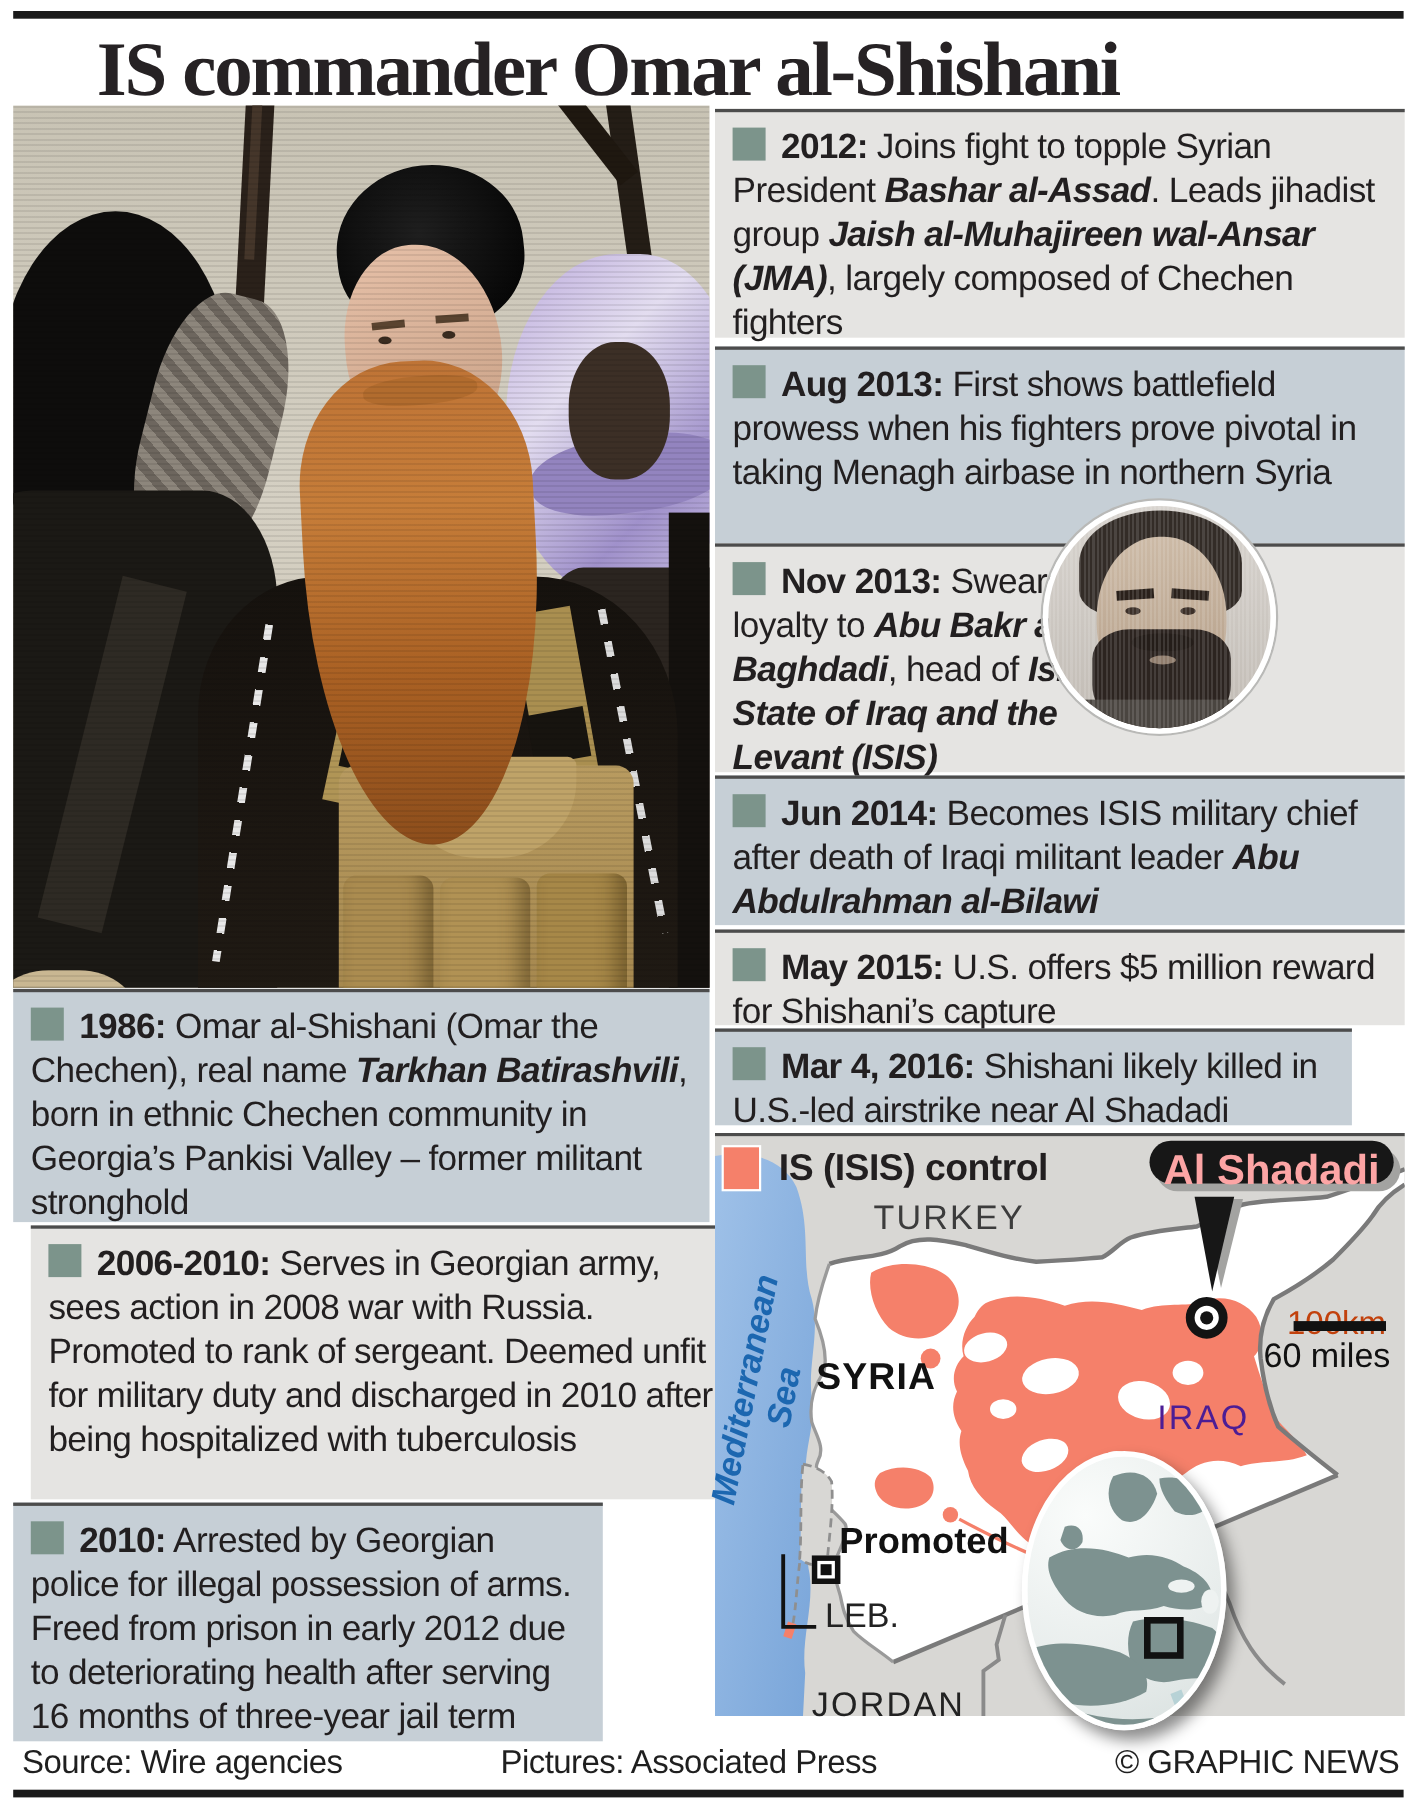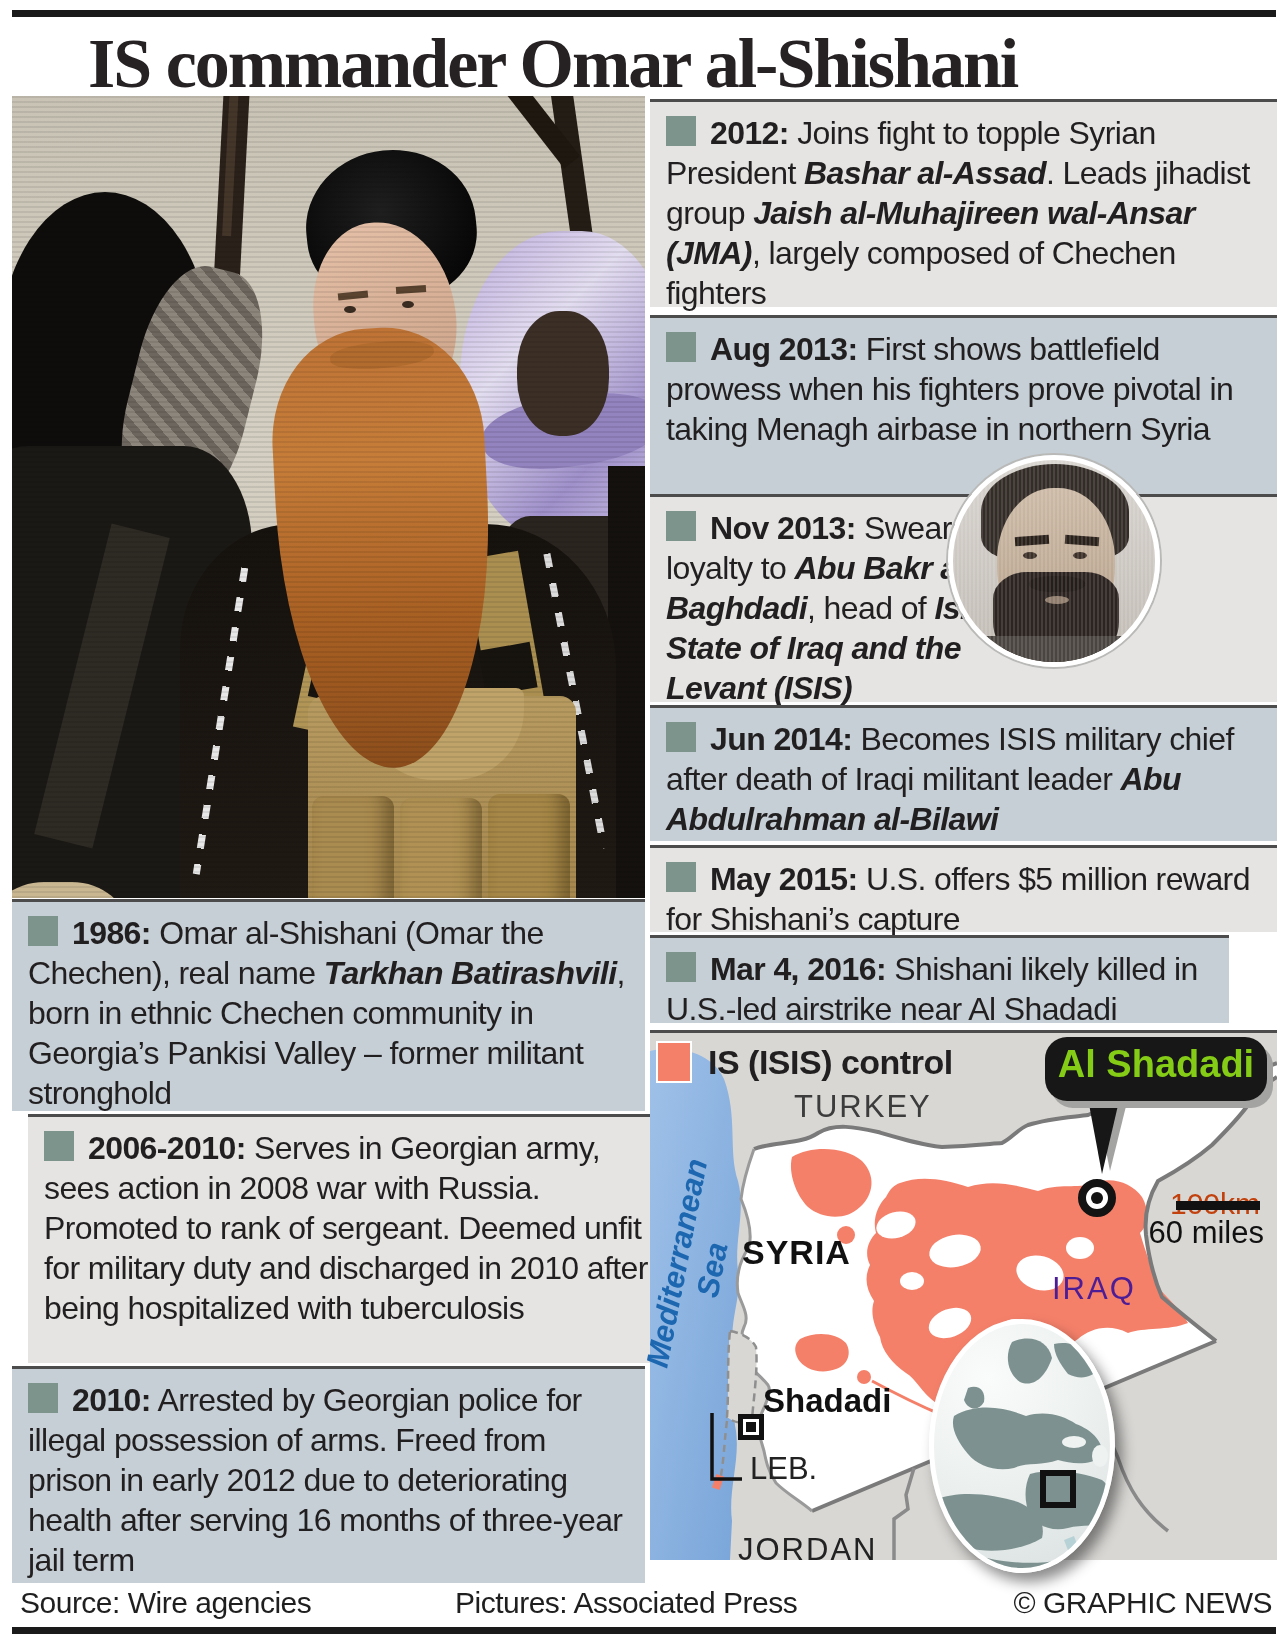--- a/index.html
+++ b/index.html
@@ -18,21 +18,21 @@
   .bullet{display:inline-block;width:30px;height:30px;background:var(--sage);margin-right:14px;transform:translateY(2px);}
   .seg{font-weight:400;} .seg-b{font-weight:700;} .seg-bi{font-weight:700;font-style:italic;}
   #rt0{left:650px;top:99px;width:627px;height:208px;}
   #rt1{left:650px;top:315px;width:627px;height:179px;}
   #rt2{left:650px;top:494px;width:627px;height:208px;padding-right:218px;}
   #rt3{left:650px;top:705px;width:627px;height:136px;}
   #rt4{left:650px;top:845px;width:627px;height:87px;}
   #rt5{left:650px;top:935px;width:579px;height:88px;}
   #lt0{left:12px;top:899px;width:633px;height:212px;}
   #lt1{left:12px;top:1114px;width:633px;height:249px;margin-left:16px;}
-  #lt2{left:12px;top:1366px;width:633px;height:217px;}
+  #lt2{left:12px;top:1366px;width:536px;height:217px;}
 
   
   .photo{position:absolute;left:12px;top:96px;width:633px;height:802px;overflow:hidden;
          background:linear-gradient(180deg,#c8c3b4 0%,#d5d0c3 45%,#cdc5b2 100%);}
   .photo div{position:absolute;}
   .p-rifle1{left:203px;top:-10px;width:26px;height:340px;background:#2a211a;transform:rotate(3deg);}
   .p-rifle1b{left:214px;top:-10px;width:9px;height:150px;background:#45362a;transform:rotate(3deg);}
   .p-rifle2{left:556px;top:-15px;width:22px;height:270px;background:#241d16;transform:rotate(-8deg);}
   .p-rifle3{left:455px;top:5px;width:130px;height:20px;background:#1f1810;transform:rotate(52deg);}
   .p-headL{left:-14px;top:96px;width:214px;height:330px;background:#0e0d0c;border-radius:50% 50% 42% 42%;}
@@ -107,22 +107,22 @@
   .lab-syria{left:92px;top:200px;font-size:34px;font-weight:700;letter-spacing:1px;color:#111;}
   .lab-iraq{left:402px;top:238px;font-size:31px;letter-spacing:2px;color:#4c1d95;}
   .lab-damascus{left:113px;top:349px;font-size:33px;font-weight:700;color:#111;}
   .lab-leb{left:100px;top:418px;font-size:31px;color:#222;}
   .lab-jordan{left:88px;top:499px;font-size:31px;letter-spacing:2px;color:#222;}
   .lab-med{left:-78px;top:196px;width:250px;height:76px;transform:rotate(-79deg);
       text-align:center;font-size:31px;line-height:36px;font-weight:700;font-style:italic;color:#1c67b0;}
   .scale-km{left:494px;top:134px;width:116px;text-align:right;font-size:30px;color:#c2410c;margin-top:20px;}
   .scale-bar{position:absolute;left:526px;top:168px;width:84px;height:9px;background:#111;}
   .scale-mi{left:490px;top:182px;width:124px;text-align:right;font-size:31px;color:#111;}
-  .callout{position:absolute;left:395px;top:4px;width:222px;height:64px;background:#171717;border-radius:22px;
-      box-shadow:6px 7px 0 #a3a3a1;color:#84cc16;font-size:38px;font-weight:700;text-align:center;line-height:55px;z-index:4;}
+  .callout{position:absolute;left:395px;top:4px;width:222px;height:39px;background:#171717;border-radius:22px;
+      box-shadow:6px 7px 0 #a3a3a1;color:#fca5a5;font-size:38px;font-weight:700;text-align:center;line-height:55px;z-index:4;}
   .target{position:absolute;left:428px;top:146px;width:38px;height:38px;border:8px solid #131313;
       border-radius:50%;background:#fff;z-index:3;}
   .target:after{content:"";position:absolute;left:5px;top:5px;width:12px;height:12px;background:#131313;border-radius:50%;}
   .dam-marker{position:absolute;left:88px;top:381px;width:26px;height:26px;border:5px solid #111;background:#fff;}
   .dam-marker:after{content:"";position:absolute;left:3px;top:3px;width:10px;height:10px;background:#111;}
   .globe{position:absolute;left:279px;top:286px;width:186px;height:254px;border-radius:50%;
       border:5px solid #fff;box-shadow:7px 9px 14px rgba(0,0,0,.45);overflow:hidden;z-index:6;
       background:radial-gradient(circle at 30% 22%,#fafcfb,#e8edec 60%,#d8e0df);}
   .globe-box{position:absolute;left:106px;top:146px;width:36px;height:38px;border:6px solid #111;z-index:7;}
 
@@ -245,21 +245,21 @@
 
     <div class="legend-swatch"></div>
     <div class="lab legend-label">IS (ISIS) control</div>
     <div class="lab lab-turkey">TURKEY</div>
     <div class="lab lab-syria">SYRIA</div>
     <div class="lab lab-iraq">IRAQ</div>
     <div class="lab lab-med">
       <span style="display:block">Mediterranean</span>
       <span style="display:block">Sea</span>
     </div>
-    <div class="lab lab-damascus">Shadadi</div>
+    <div class="lab lab-damascus">Promoted</div>
     <div class="dam-marker"></div>
     <div class="lab lab-leb">LEB.</div>
     <div class="lab lab-jordan">JORDAN</div>
     <div class="lab scale-km">100km</div>
     <div class="scale-bar"></div>
     <div class="lab scale-mi">60 miles</div>
     <div class="callout">Al Shadadi</div>
     <div class="target"></div>
 
     <div class="globe">

